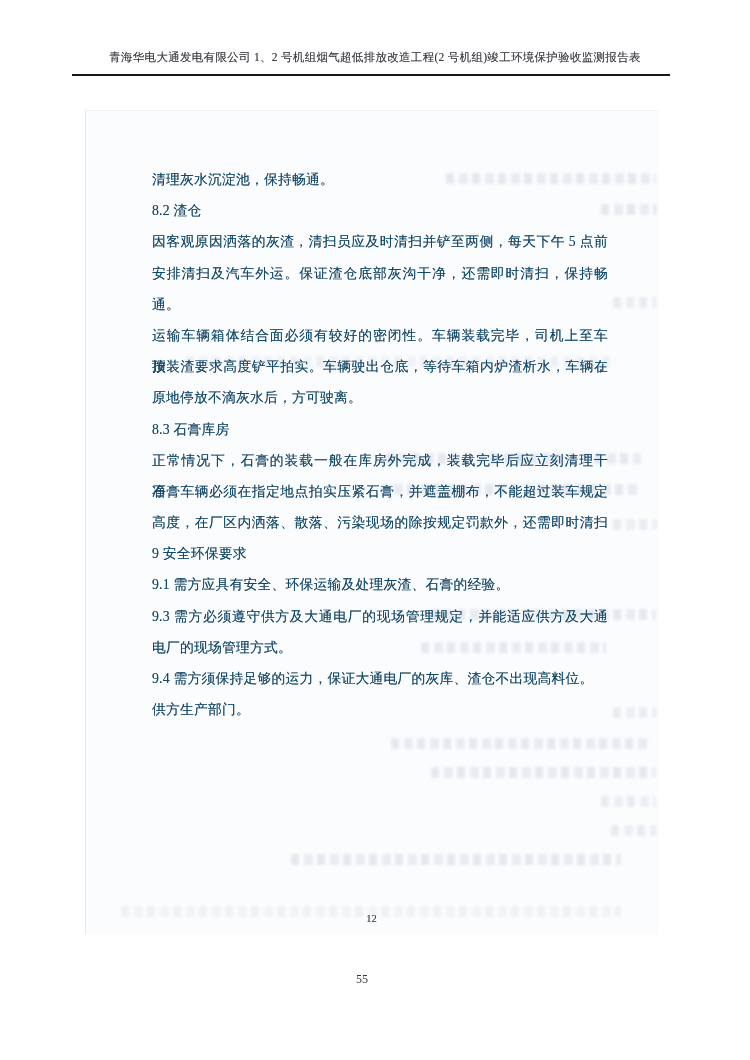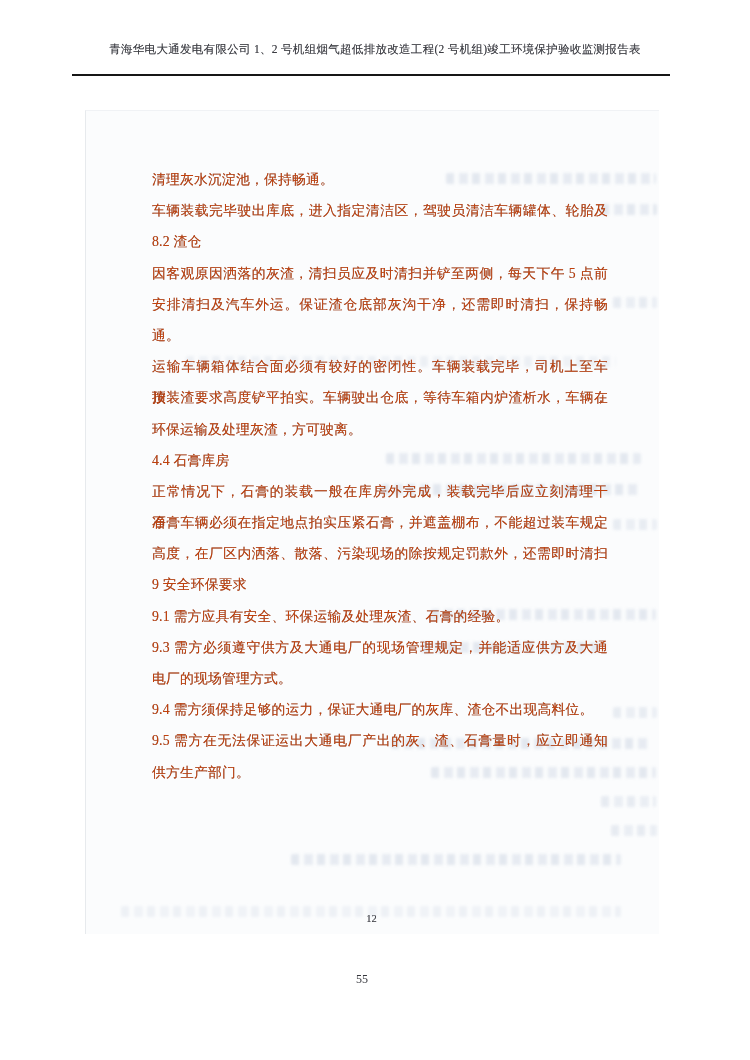--- a/index.html
+++ b/index.html
@@ -6,21 +6,21 @@
   .page {
     position: relative;
     width: 750px;
     height: 1060px;
     background: #ffffff;
     overflow: hidden;
     font-family: "Liberation Serif", "DejaVu Serif", serif;
   }
   .doc-header {
     position: absolute;
-    top: 42px; left: 0; width: 750px;
+    top: 50px; left: 0; width: 750px;
     text-align: center;
     font-size: 11.5px;
     letter-spacing: 0.3px;
     color: #3b3c42;
     text-shadow: 0 0 0.4px rgba(55,55,65,0.5);
   }
   .header-rule {
     position: absolute;
     top: 74px; left: 72px;
     width: 598px; height: 2px;
@@ -31,21 +31,21 @@
     left: 85px; top: 110px;
     width: 573px; height: 823px;
     background: #fbfcfd;
     border-left: 1px solid #e7eaed;
     border-top: 1px solid #f0f2f5;
   }
   .content {
     position: absolute;
     left: 152px; top: 164px;
     width: 456px;
-    color: #c2410c;
+    color: #0c4a6e;
     text-shadow: 0 0 0.4px rgba(45,45,58,0.55);
   }
   .line {
     height: 31.2px;
     line-height: 31.2px;
     font-size: 13.8px;
     letter-spacing: 0.2px;
     text-align: left;
     white-space: nowrap;
   }
@@ -109,37 +109,35 @@
     <div class="ghost" style="top:627px; left:305px; width:260px;"></div>
     <div class="ghost" style="top:656px; left:345px; width:225px;"></div>
     <div class="ghost" style="top:685px; left:515px; width:55px; opacity:.42;"></div>
     <div class="ghost" style="top:714px; left:525px; width:46px; opacity:.42;"></div>
     <div class="ghost" style="top:743px; left:205px; width:330px;"></div>
     <div class="ghost" style="top:795px; left:35px;  width:500px; opacity:.28;"></div>
   </div>
 
   <div class="content">
     <div class="line">清理灰水沉淀池，保持畅通。</div>
-    <div class="line just">车辆装载完毕驶出库底，进入指定清洁区，驾驶员清洁车辆罐体、轮胎及</div>
     <div class="line">8.2 渣仓</div>
     <div class="line just">因客观原因洒落的灰渣，清扫员应及时清扫并铲至两侧，每天下午 5 点前</div>
     <div class="line just">安排清扫及汽车外运。保证渣仓底部灰沟干净，还需即时清扫，保持畅</div>
     <div class="line">通。</div>
     <div class="line just">运输车辆箱体结合面必须有较好的密闭性。车辆装载完毕，司机上至车顶，</div>
     <div class="line just">按装渣要求高度铲平拍实。车辆驶出仓底，等待车箱内炉渣析水，车辆在</div>
-    <div class="line">环保运输及处理灰渣，方可驶离。</div>
-    <div class="line">4.4 石膏库房</div>
+    <div class="line">原地停放不滴灰水后，方可驶离。</div>
+    <div class="line">8.3 石膏库房</div>
     <div class="line just">正常情况下，石膏的装载一般在库房外完成，装载完毕后应立刻清理干净。</div>
     <div class="line just">石膏车辆必须在指定地点拍实压紧石膏，并遮盖棚布，不能超过装车规定</div>
     <div class="line just">高度，在厂区内洒落、散落、污染现场的除按规定罚款外，还需即时清扫</div>
     <div class="line">9 安全环保要求</div>
     <div class="line">9.1 需方应具有安全、环保运输及处理灰渣、石膏的经验。</div>
     <div class="line just">9.3 需方必须遵守供方及大通电厂的现场管理规定，并能适应供方及大通</div>
     <div class="line">电厂的现场管理方式。</div>
     <div class="line">9.4 需方须保持足够的运力，保证大通电厂的灰库、渣仓不出现高料位。</div>
-    <div class="line just">9.5 需方在无法保证运出大通电厂产出的灰、渣、石膏量时，应立即通知</div>
     <div class="line">供方生产部门。</div>
   </div>
 
   <div class="inner-pagenum">12</div>
   <div class="bottom-pagenum">55</div>
 
 </div>
 
 </body></html>

